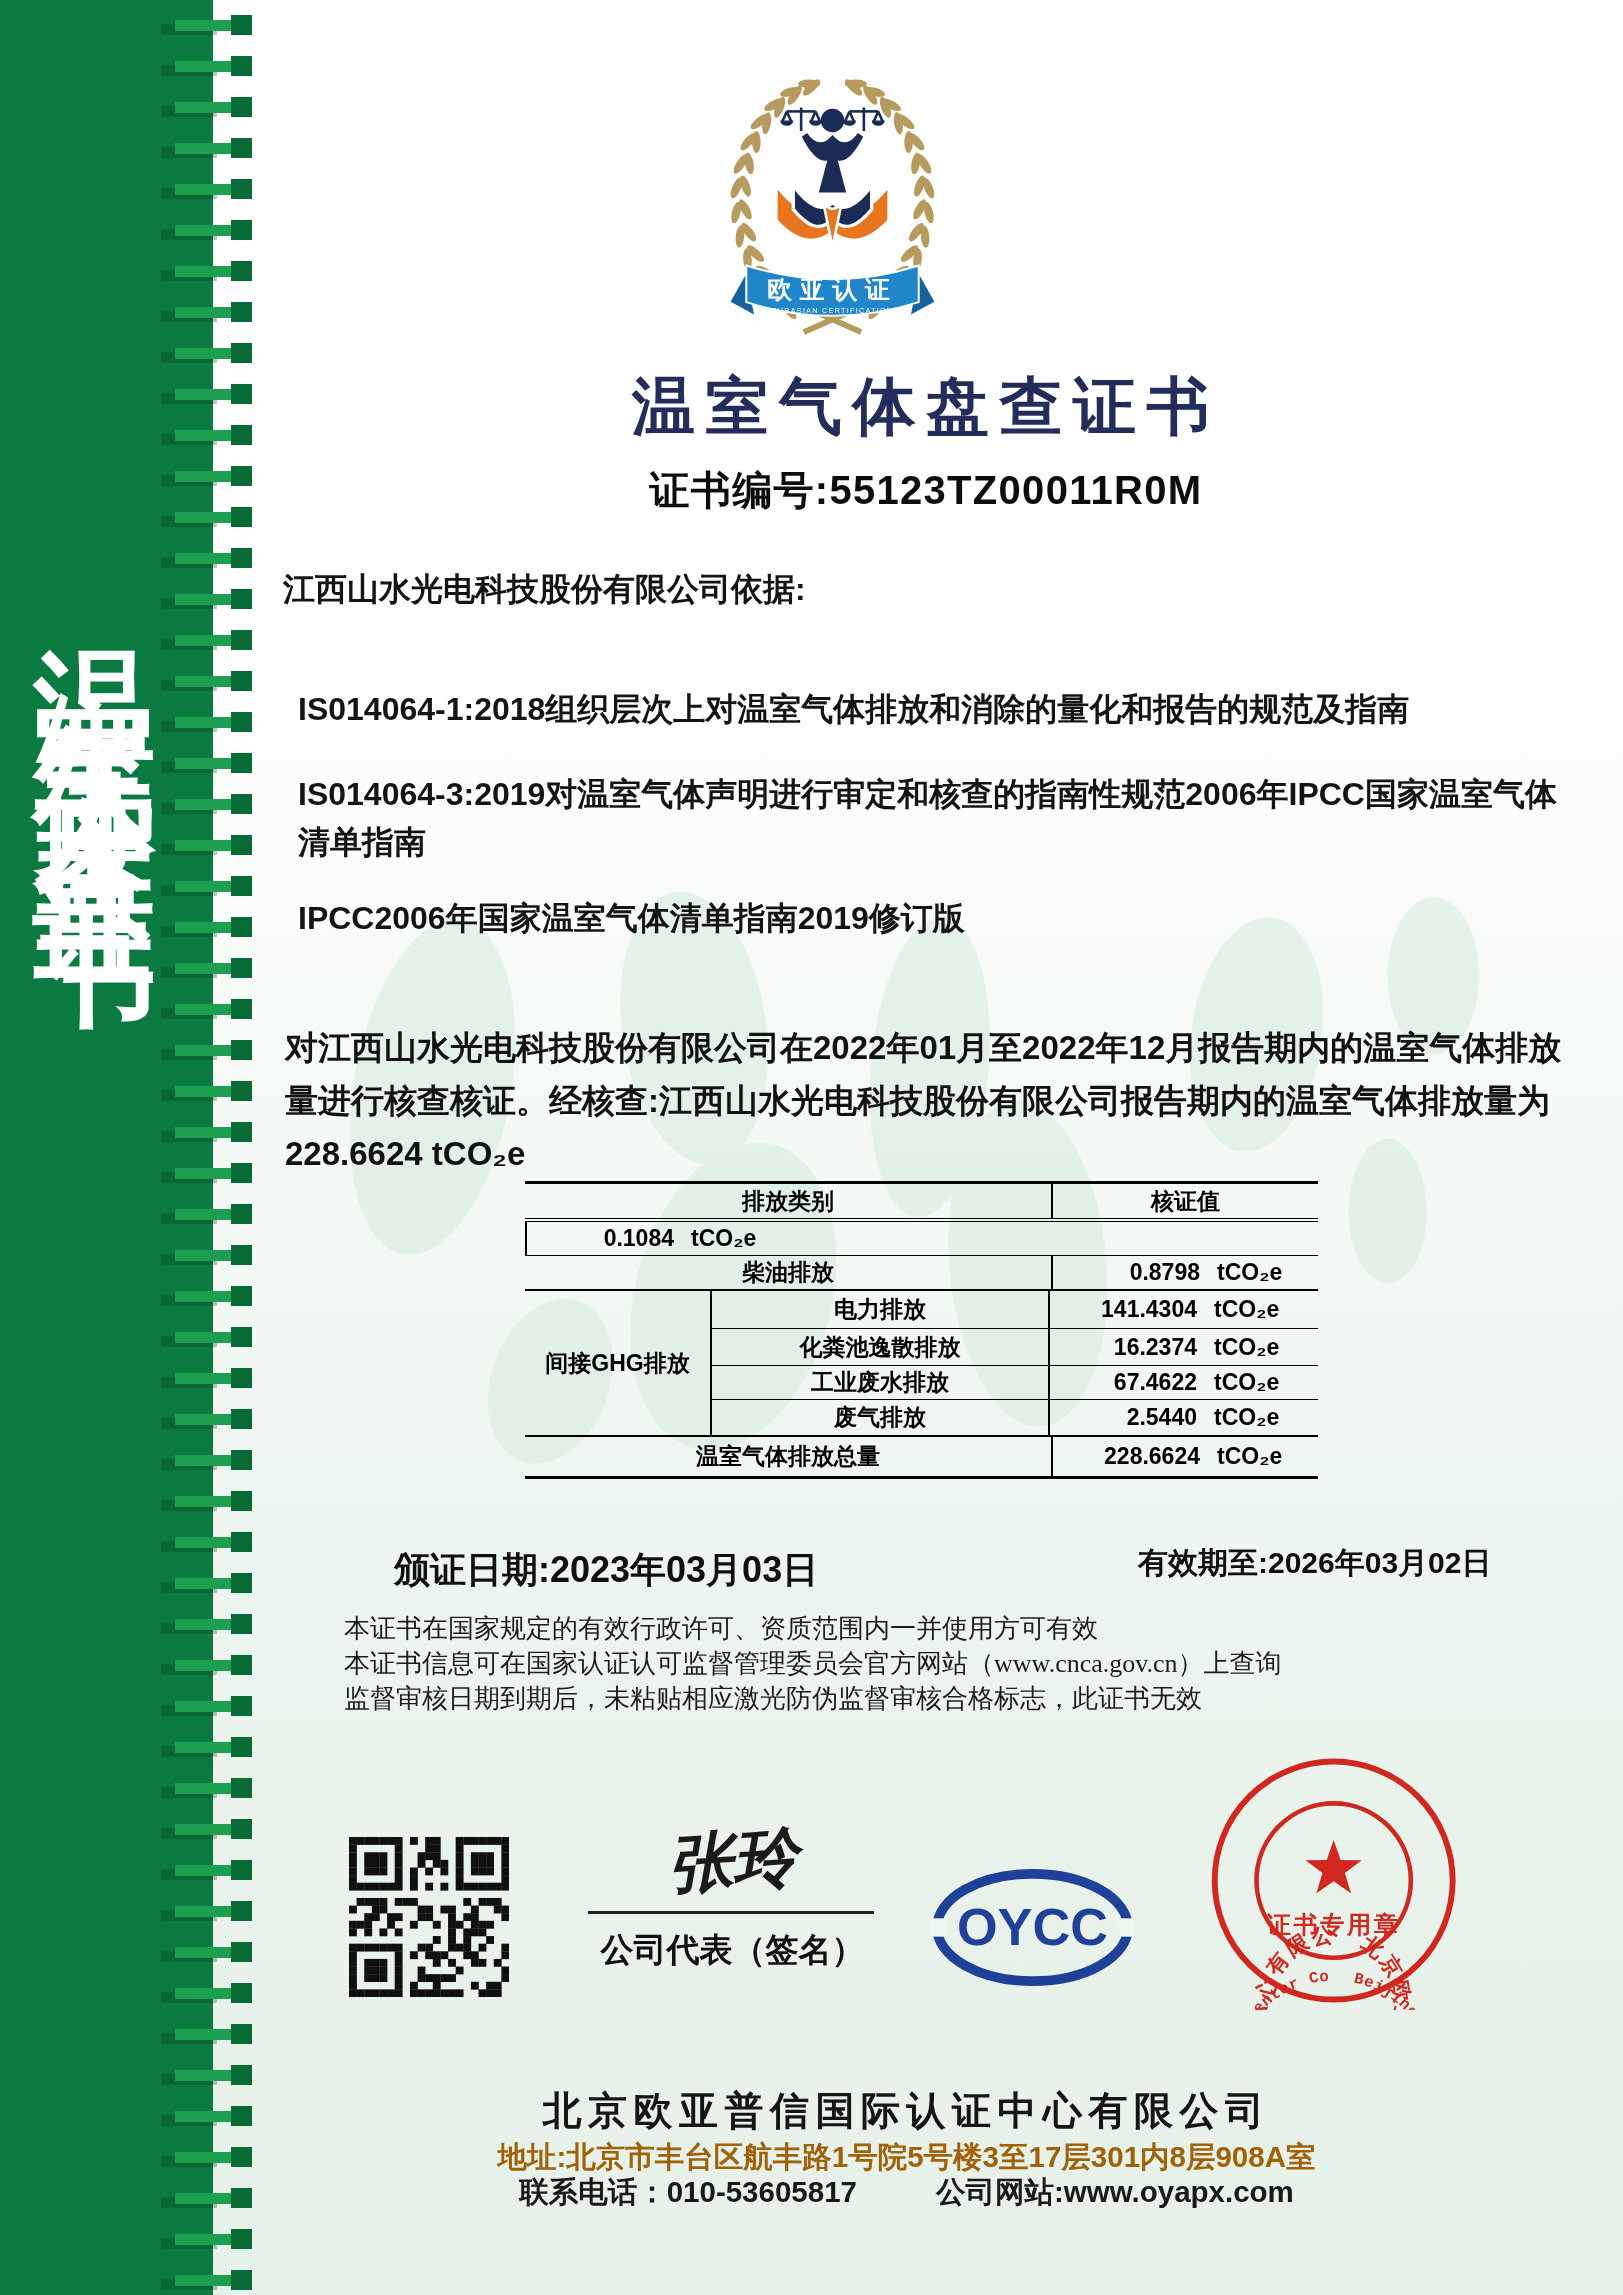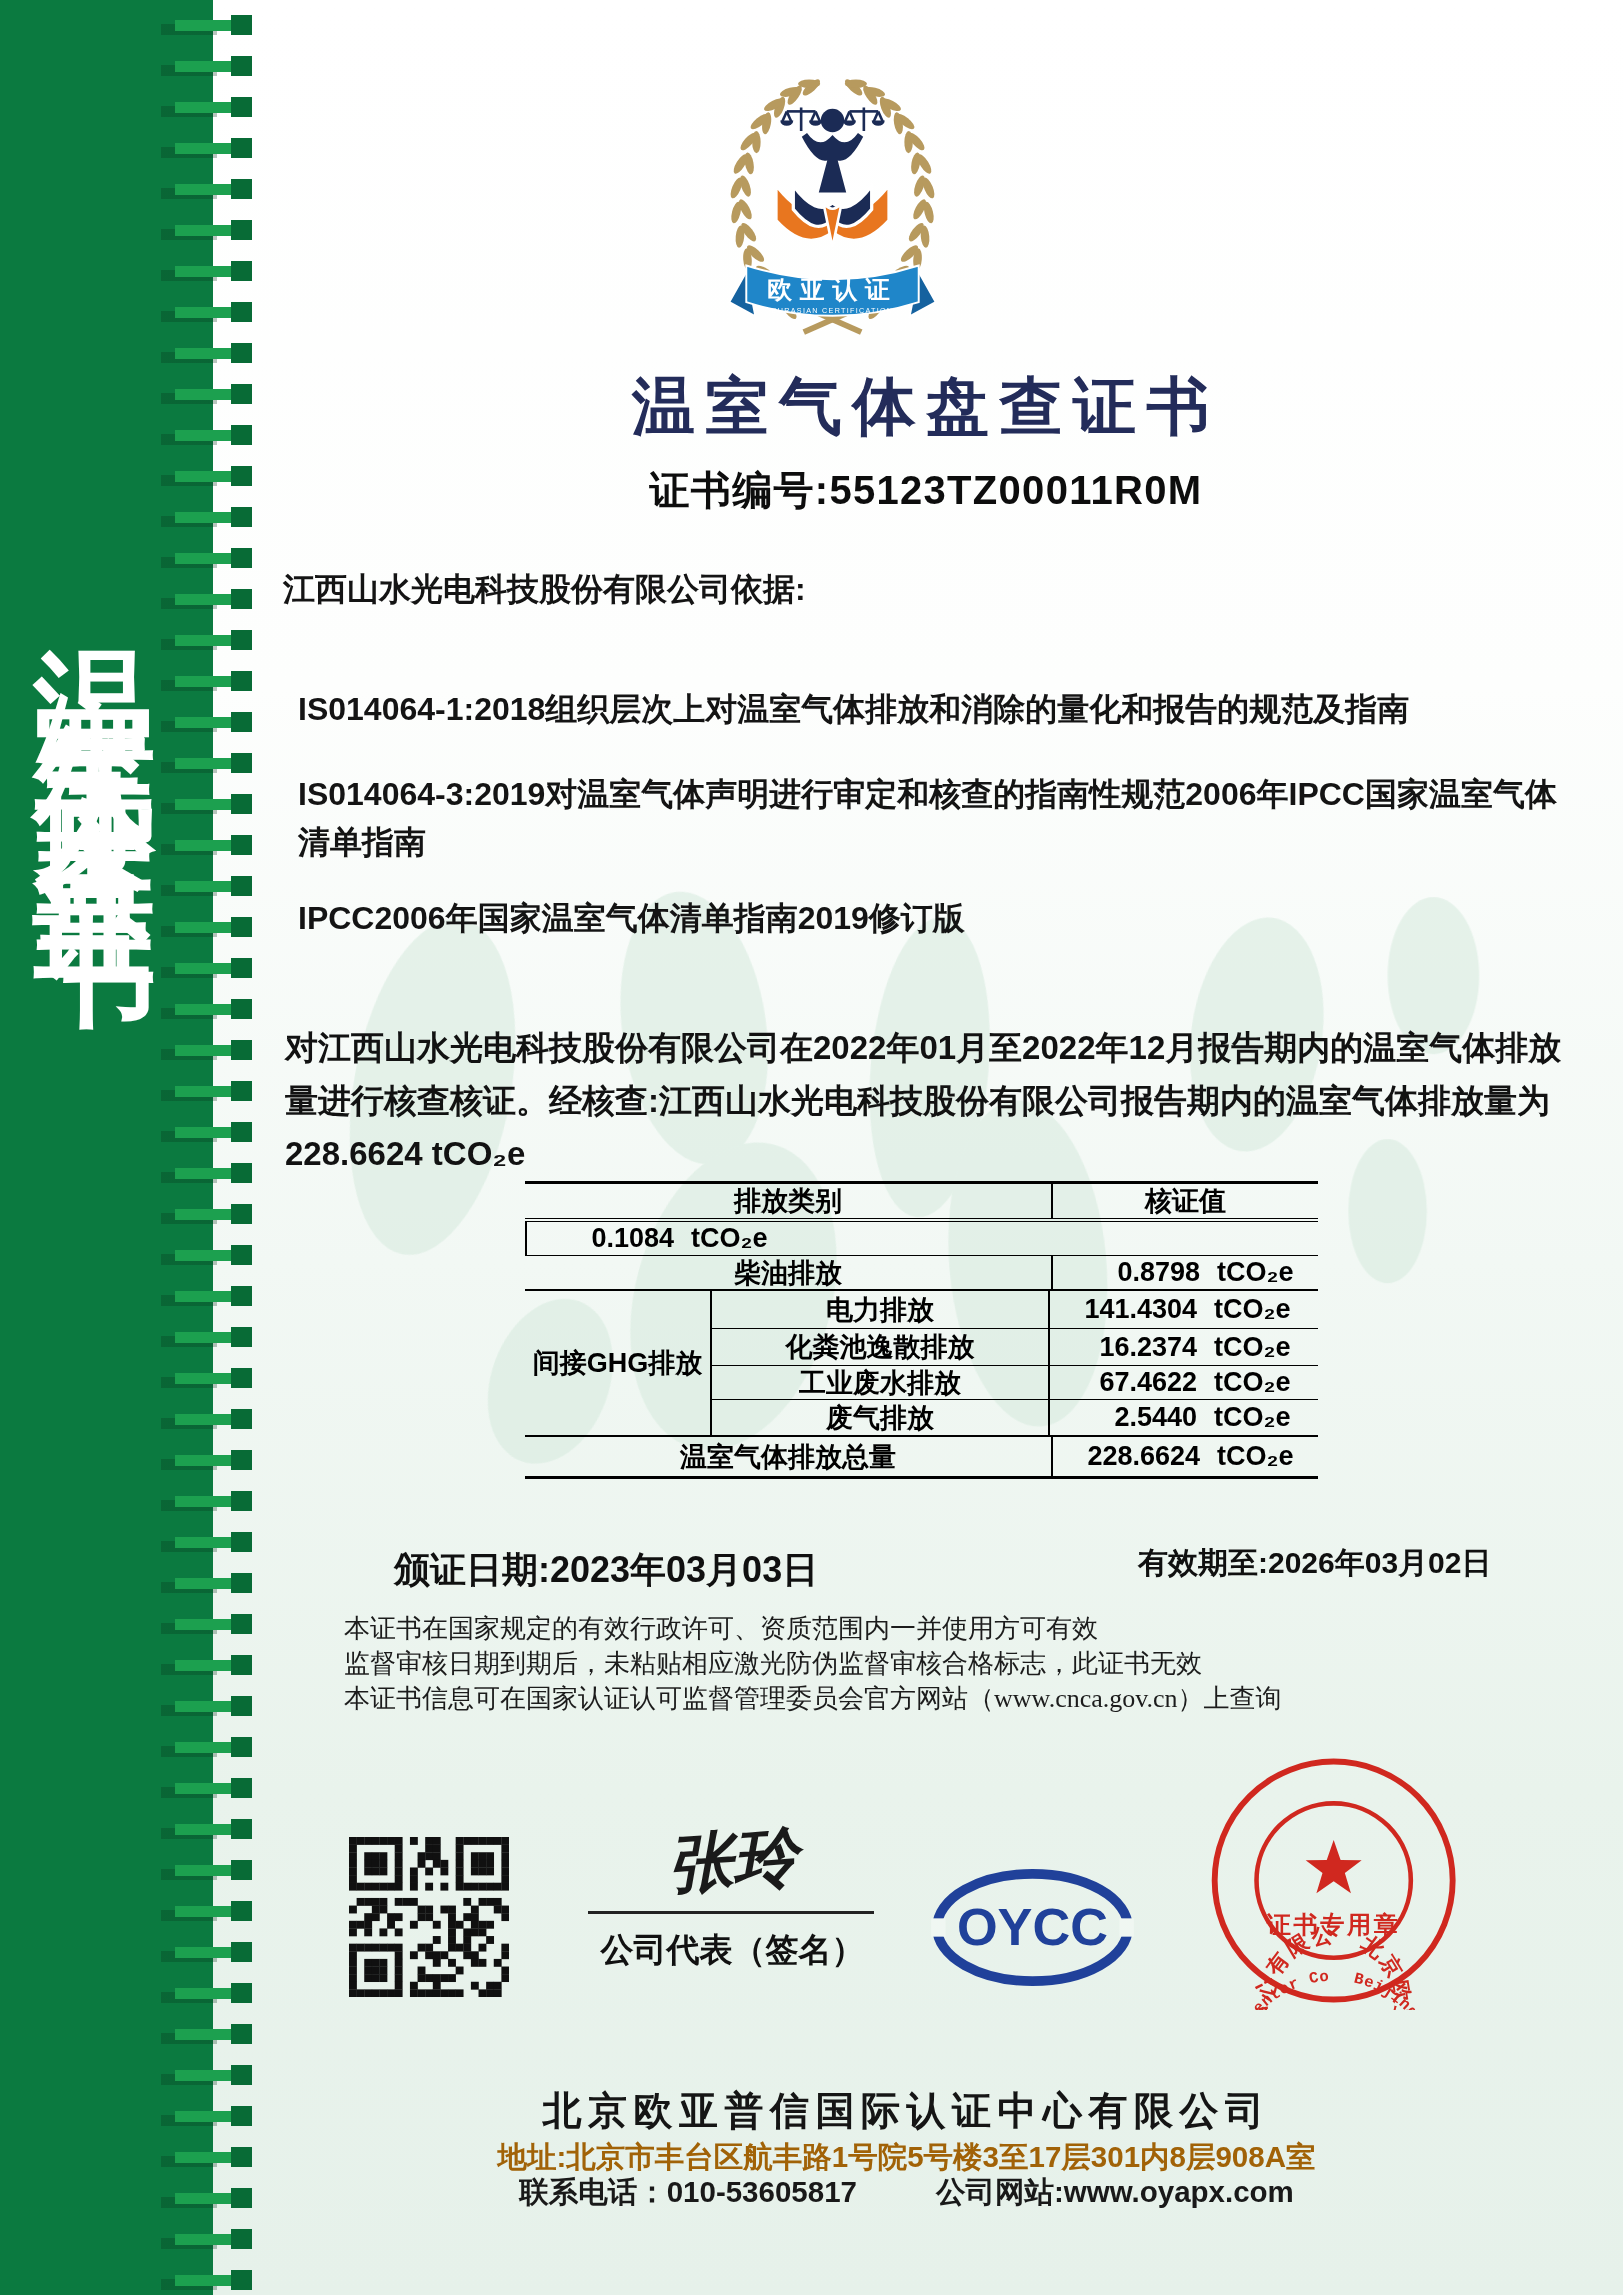--- a/index.html
+++ b/index.html
@@ -35,21 +35,21 @@
     font-size:40px;font-weight:700;letter-spacing:1.3px;color:#0d0d0d;
   }
   
   .company-line{left:283px;top:568px;font-size:32px;font-weight:600;color:#141414;}
   .std{font-size:32px;font-weight:600;color:#141414;line-height:48px;width:1263px;}
   .std1{left:298px;top:685px;}
   .std2{left:298px;top:770px;}
   .std3{left:298px;top:894px;}
   .verify-para{left:285px;top:1021px;width:1303px;font-size:33px;font-weight:600;line-height:53px;color:#121212;}
   
-  .etable{left:525px;top:1181px;width:793px;border-top:3.3px solid #000;border-bottom:3.3px solid #000;box-sizing:border-box;font-size:27px;font-weight:600;color:#000;}
+  .etable{left:525px;top:1181px;width:793px;border-top:3.3px solid #000;border-bottom:3.3px solid #000;box-sizing:border-box;font-size:23px;font-weight:600;color:#000;}
   .etable *{box-sizing:border-box;}
   .trow{display:flex;width:100%;}
   .th-row{height:38px;border-bottom:4.6px double #000;}
   .row-a{height:34px;border-bottom:1.3px solid #000;}
   .row-b{height:35px;border-bottom:2.6px solid #000;}
   .lcell{width:526px;display:flex;align-items:center;justify-content:center;}
   .vcell{flex:1;border-left:2px solid #000;display:flex;align-items:center;}
   .vcell .val{width:147px;text-align:right;}
   .vcell .unit{margin-left:17px;}
   .vcell.center{justify-content:center;}
@@ -270,22 +270,22 @@
         <span class="unit">tCO₂e</span>
       </div>
   </div>
 </div>
 
 <div class="abs issue-date">颁证日期:2023年03月03日</div>
 <div class="abs valid-date">有效期至:2026年03月02日</div>
 
 <div class="abs disclaimers">
   <div>本证书在国家规定的有效行政许可、资质范围内一并使用方可有效</div>
+  <div>本证书信息可在国家认证认可监督管理委员会官方网站（www.cnca.gov.cn）上查询</div>
   <div>监督审核日期到期后，未粘贴相应激光防伪监督审核合格标志，此证书无效</div>
-  <div>本证书信息可在国家认证认可监督管理委员会官方网站（www.cnca.gov.cn）上查询</div>
 </div>
 
 <div class="abs qr" id="qr"><svg xmlns="http://www.w3.org/2000/svg" width="160" height="160" viewBox="0 0 244 244">
       <rect x="0" y="0" width="12.019047619047619" height="12.019047619047619" fill="#101010"></rect>
       <rect x="11.619047619047619" y="0" width="12.019047619047619" height="12.019047619047619" fill="#101010"></rect>
       <rect x="23.238095238095237" y="0" width="12.019047619047619" height="12.019047619047619" fill="#101010"></rect>
       <rect x="34.857142857142854" y="0" width="12.019047619047619" height="12.019047619047619" fill="#101010"></rect>
       <rect x="46.476190476190474" y="0" width="12.019047619047619" height="12.019047619047619" fill="#101010"></rect>
       <rect x="58.095238095238095" y="0" width="12.019047619047619" height="12.019047619047619" fill="#101010"></rect>
       <rect x="69.71428571428571" y="0" width="12.019047619047619" height="12.019047619047619" fill="#101010"></rect>

